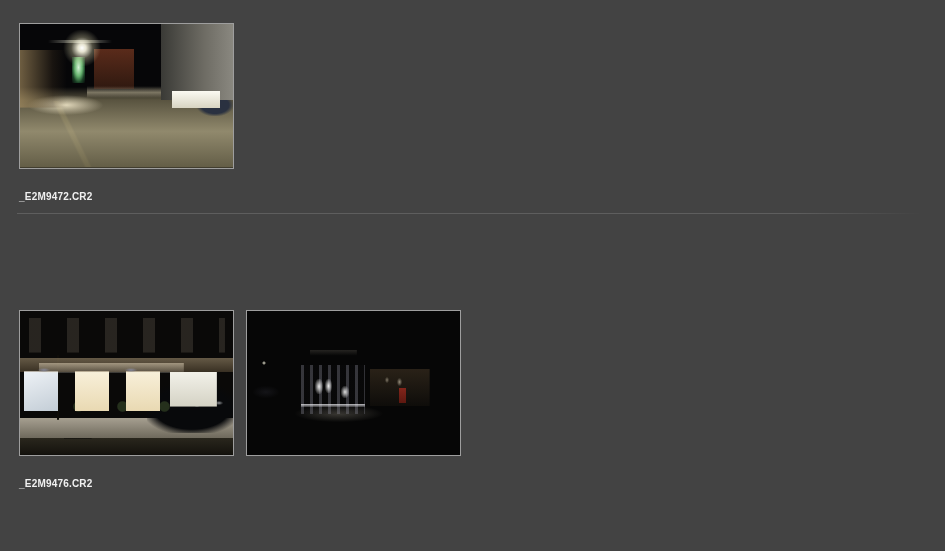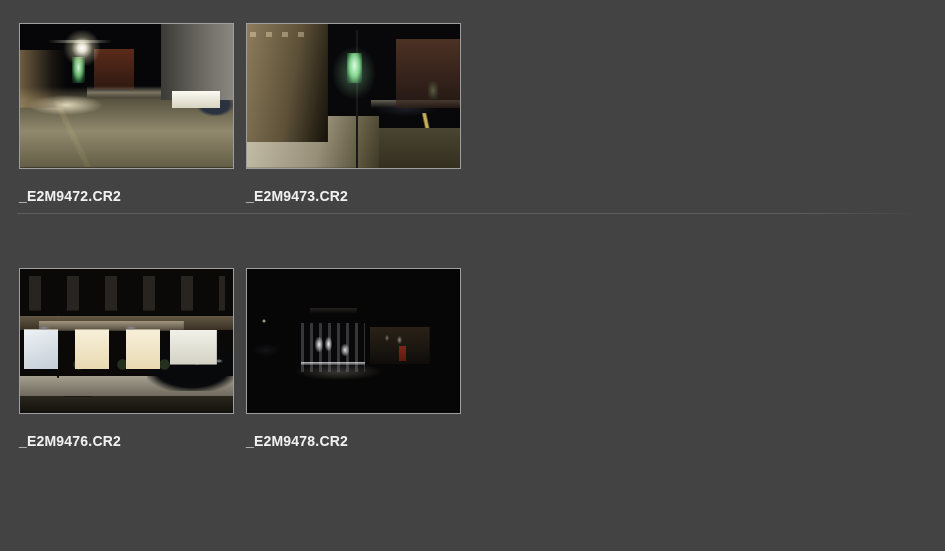--- a/index.html
+++ b/index.html
@@ -4,32 +4,32 @@
 <title></title>
 <style>
   html,body{margin:0;padding:0}
   body{
     width:945px;height:551px;overflow:hidden;
     background:var(--bg,#434343);
     font-family:"Liberation Sans",sans-serif;
   }
   .sheet{padding:23px 0 0 19px}
   .row{display:flex;gap:12px}
-  .row2{margin-top:54px}
+  .row2{margin-top:96px}
   .cell{width:215px;flex:0 0 215px}
   .thumb-wrap{height:146px;display:flex;align-items:center;cursor:pointer}
   .photo{
     width:213px;height:144px;
     border:1px solid var(--border,#9e9e9e);
     background-color:#060606;
   }
   .cell.short .photo{height:138px}
   .filename{
     margin-top:21px;height:13px;line-height:13px;
-    font-size:14px;font-weight:700;letter-spacing:.2px;
+    font-size:10px;font-weight:700;letter-spacing:.2px;
     color:var(--text,#f0f0f0);
     white-space:nowrap;cursor:default;
   }
   .separator{
     height:1px;width:904px;margin:10px 0 0 -2px;
     background:linear-gradient(90deg,var(--line,#5e5e5e) 0,var(--line,#5e5e5e) 86%,rgba(94,94,94,0) 100%);
   }
 
   
   .scene-1{ 
@@ -170,38 +170,31 @@
 
 <div class="sheet">
 
   <div class="row">
     <div class="cell">
       <div class="thumb-wrap">
         <div class="photo scene-1"></div>
       </div>
       <div class="filename">_E2M9472.CR2</div>
     </div>
-    <div class="cell">
-      <div class="thumb-wrap">
-        <div class="photo scene-2"></div>
-      </div>
-      <div class="filename">_E2M9473.CR2</div>
-    </div>
   </div>
 
   <div class="separator"></div>
 
   <div class="row row2">
     <div class="cell">
       <div class="thumb-wrap">
         <div class="photo scene-5"></div>
       </div>
       <div class="filename">_E2M9476.CR2</div>
     </div>
     <div class="cell">
       <div class="thumb-wrap">
         <div class="photo scene-7"></div>
       </div>
-      <div class="filename">_E2M9478.CR2</div>
     </div>
   </div>
 
 </div>
 
 </body></html>

